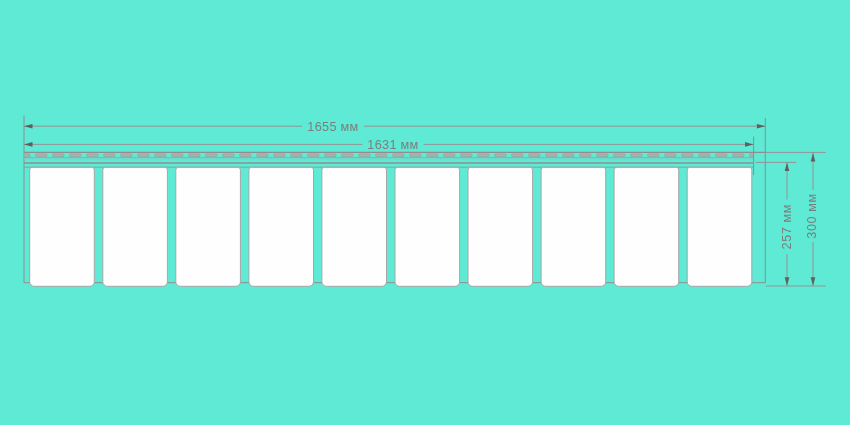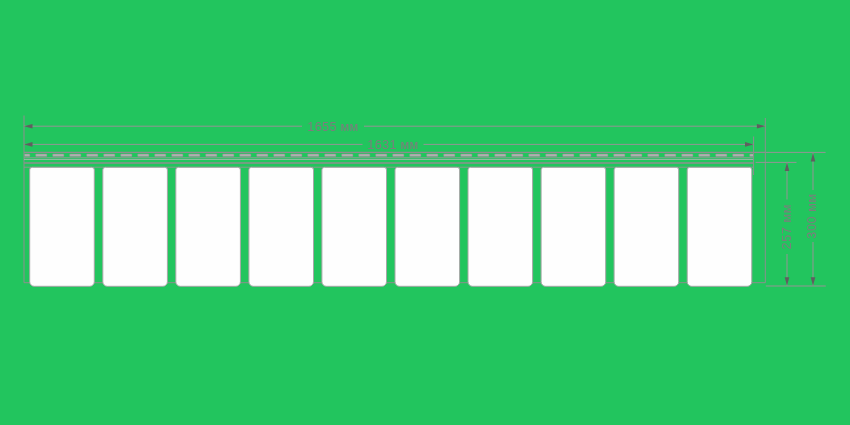--- a/index.html
+++ b/index.html
@@ -1,16 +1,16 @@
 <!DOCTYPE html>
 <html><head>
 <meta charset="utf-8">
 <style>
   html,body{margin:0;padding:0;background:#ffffff;}
-  .wrap{width:850px;height:425px;position:relative;overflow:hidden;background:#22c55e;}
+  .wrap{width:850px;height:425px;position:relative;overflow:hidden;background:#5eead4;}
   svg{display:block;}
   text{font-family:"Liberation Sans",sans-serif;fill:#7d7d7d;font-size:12.7px;letter-spacing:0.3px;}
 </style>
 </head>
 <body>
 
 <div class="wrap">
 <svg width="850" height="425" viewBox="0 0 850 425" xmlns="http://www.w3.org/2000/svg">
   <defs>
     <clipPath id="stripclip">

